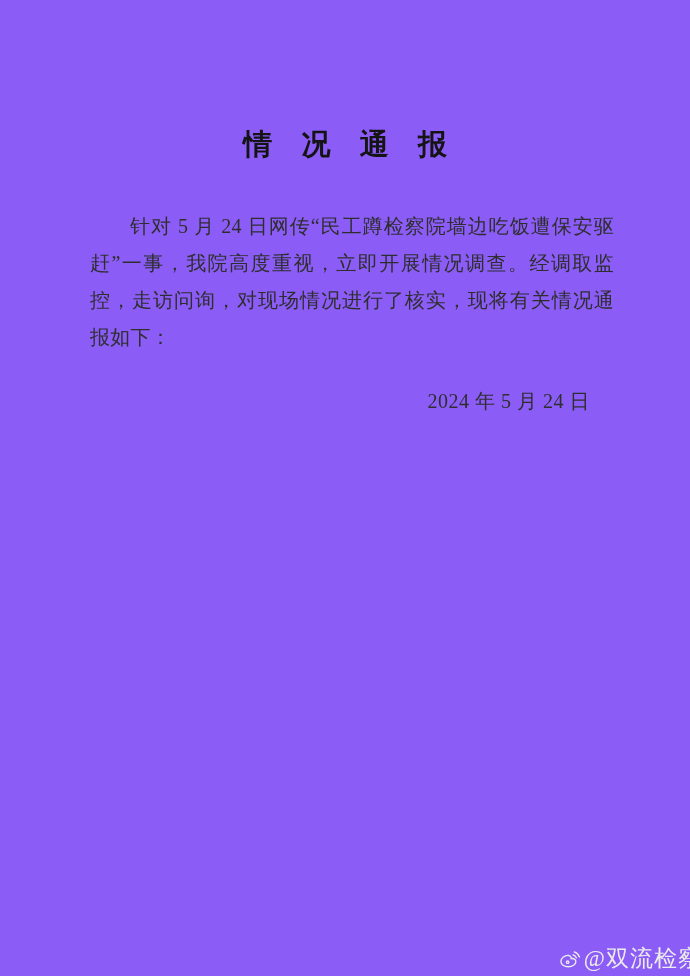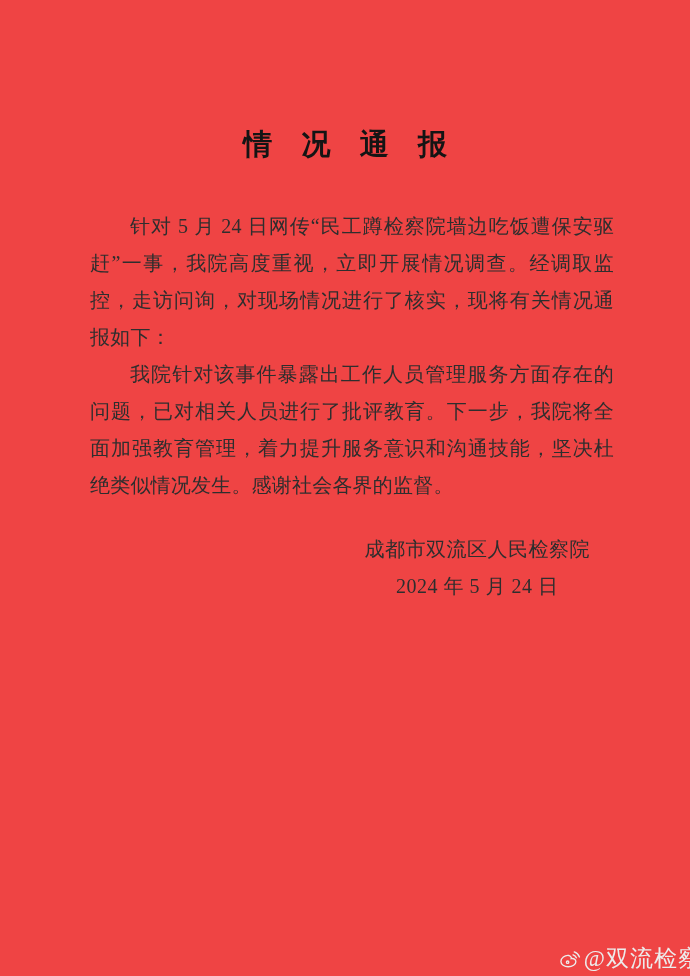--- a/index.html
+++ b/index.html
@@ -4,21 +4,21 @@
 <style>
   html, body {
     margin: 0;
     padding: 0;
     background: #ffffff;
   }
   .page {
     position: relative;
     width: 690px;
     height: 976px;
-    background: #ef4444;
+    background: #8b5cf6;
     overflow: hidden;
     font-family: "Liberation Serif", "DejaVu Serif", serif;
     color: #2e2e2e;
   }
   .doc-title {
     margin: 0;
     padding-top: 127px;
     text-align: center;
     font-size: 29px;
     line-height: 35px;
@@ -83,25 +83,23 @@
 </style>
 </head>
 <body>
 
 <div class="page">
 
   <h1 class="doc-title">情 况 通 报</h1>
 
   <div class="doc-body">
     <p class="para">针对 5 月 24 日网传“民工蹲检察院墙边吃饭遭保安驱赶”一事，我院高度重视，立即开展情况调查。经调取监控，走访问询，对现场情况进行了核实，现将有关情况通报如下：</p>
-    <p class="para">我院针对该事件暴露出工作人员管理服务方面存在的问题，已对相关人员进行了批评教育。下一步，我院将全面加强教育管理，着力提升服务意识和沟通技能，坚决杜绝类似情况发生。感谢社会各界的监督。</p>
   </div>
 
   <div class="sign-block">
-    <div class="sign-org">成都市双流区人民检察院</div>
     <div class="sign-date">2024 年 5 月 24 日</div>
   </div>
 
   <div class="watermark">
     <span class="wm-icon">
       <svg viewBox="0 0 24 20" xmlns="http://www.w3.org/2000/svg" aria-hidden="true">
         <g fill="none" stroke="currentColor" stroke-width="1.5" stroke-linecap="round">
           <path d="M10.6 5.6 C6.2 5.1 2.1 8.6 2.1 12.2 c0 3.3 3.7 5.7 7.9 5.7 c4.7 0 8.4-2.5 8.4-5.5 c0-2.5-2.5-3.9-5.1-3.3 c0.3-1.1 0-2.3-1.2-2.9 z"></path>
           <circle cx="9.4" cy="12.9" r="1.3"></circle>
           <path d="M15.4 4.9 a5.4 5.4 0 0 1 3.5 3.3"></path>

